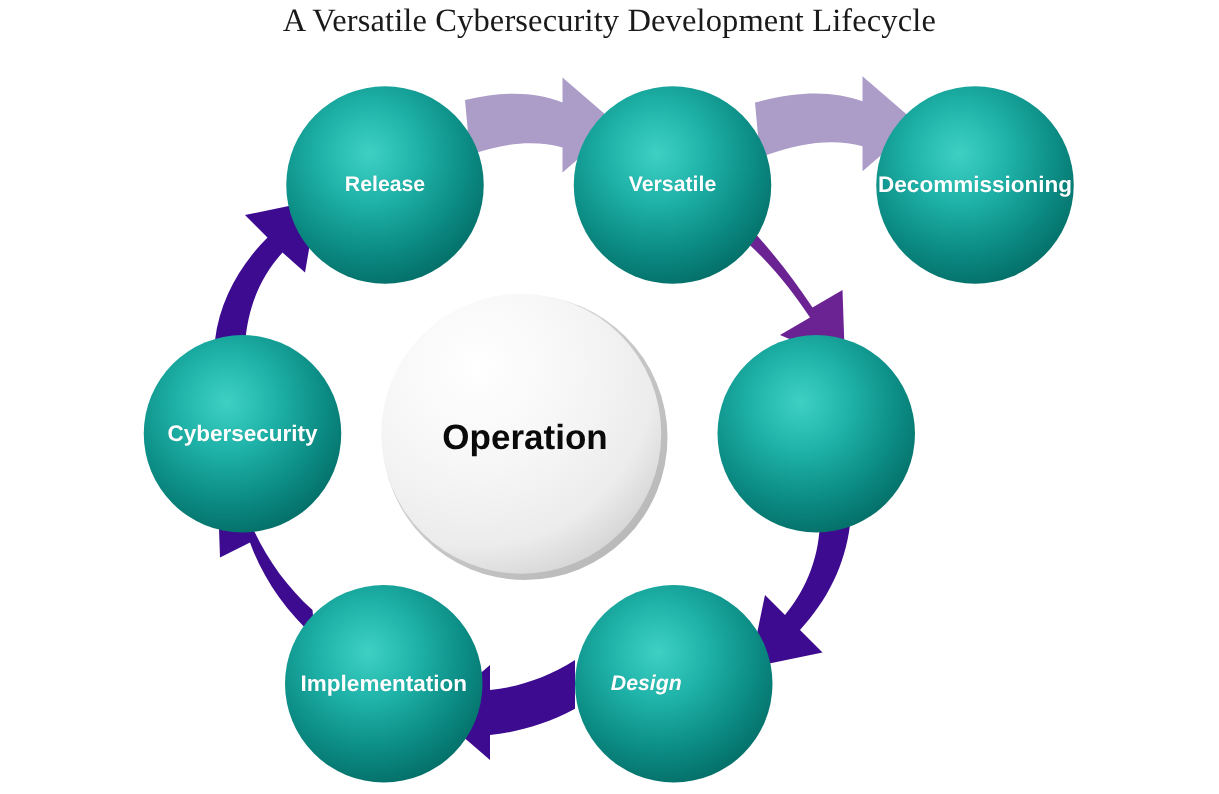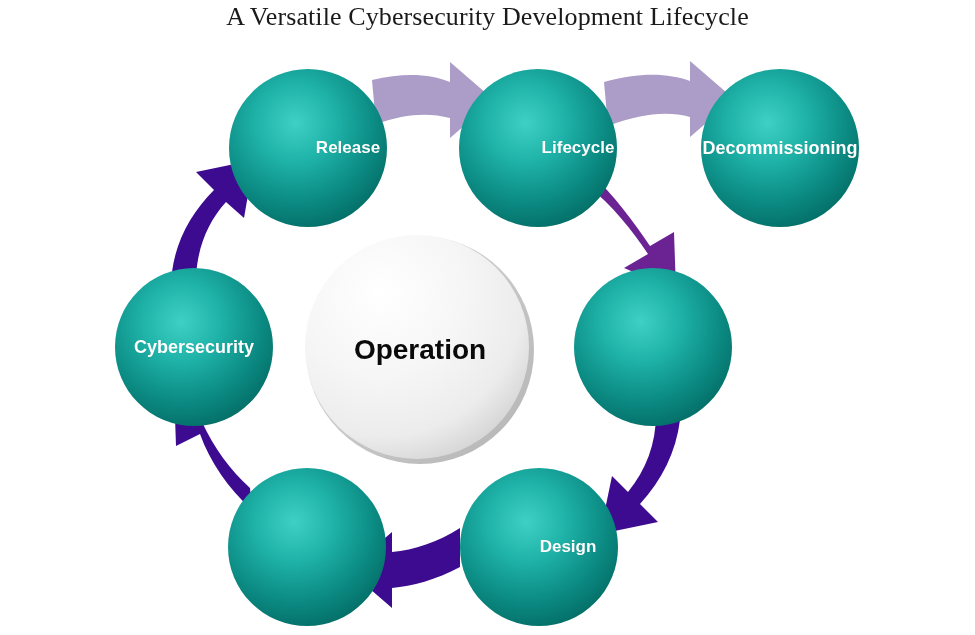--- a/index.html
+++ b/index.html
@@ -39,21 +39,21 @@
     position: absolute;
     text-align: center;
     font-family: "Liberation Sans", sans-serif;
     font-weight: bold;
     color: #ffffff;
     white-space: nowrap;
     transform: translate(-50%, -50%);
     text-shadow: 0 0 1px rgba(0,0,0,0.12);
     pointer-events: none;
   }
-  .node-label.small { font-size: 17px; margin-left: 40px; }
+  .node-label.small { font-size: 17px; }
   .node-label.med   { font-size: 18px; }
   #center-label {
     position: absolute;
     text-align: center;
     font-family: "Liberation Sans", sans-serif;
     font-weight: bold;
     font-size: 28px;
     color: #0a0a0a;
     white-space: nowrap;
     transform: translate(-50%, -50%);
@@ -165,25 +165,26 @@
       <circle cx="780" cy="148" r="79" fill="url(#sphereGrad)"></circle>
       <circle cx="653" cy="347" r="79" fill="url(#sphereGrad)"></circle>
       <circle cx="539" cy="547" r="79" fill="url(#sphereGrad)"></circle>
       <circle cx="307" cy="547" r="79" fill="url(#sphereGrad)"></circle>
       <circle cx="194" cy="347" r="79" fill="url(#sphereGrad)"></circle>
     </g>
   </svg>
 
   <div class="node-label small" style="left:308px; top:148px;">Release</div>
 
-  <div class="node-label small" style="left:538px; top:148px;">Lifecycle</div>
+  <div class="node-label small" style="left:538px; top:148px;">Versatile</div>
 
   <div class="node-label med" style="left:780px; top:148px;">Decommissioning</div>
 
 
-  <div class="node-label small" style="left:528px; top:547px;">Design</div>
+  <div class="node-label small" style="left:517px; top:547px;font-style:italic;">Design</div>
 
+  <div class="node-label med" style="left:307px; top:547px;">Implementation</div>
 
   <div class="node-label med" style="left:194px; top:347px;">Cybersecurity</div>
 
   <div id="center-label" style="left:420px; top:350px;">Operation</div>
 
 </div>
 
 </body></html>

